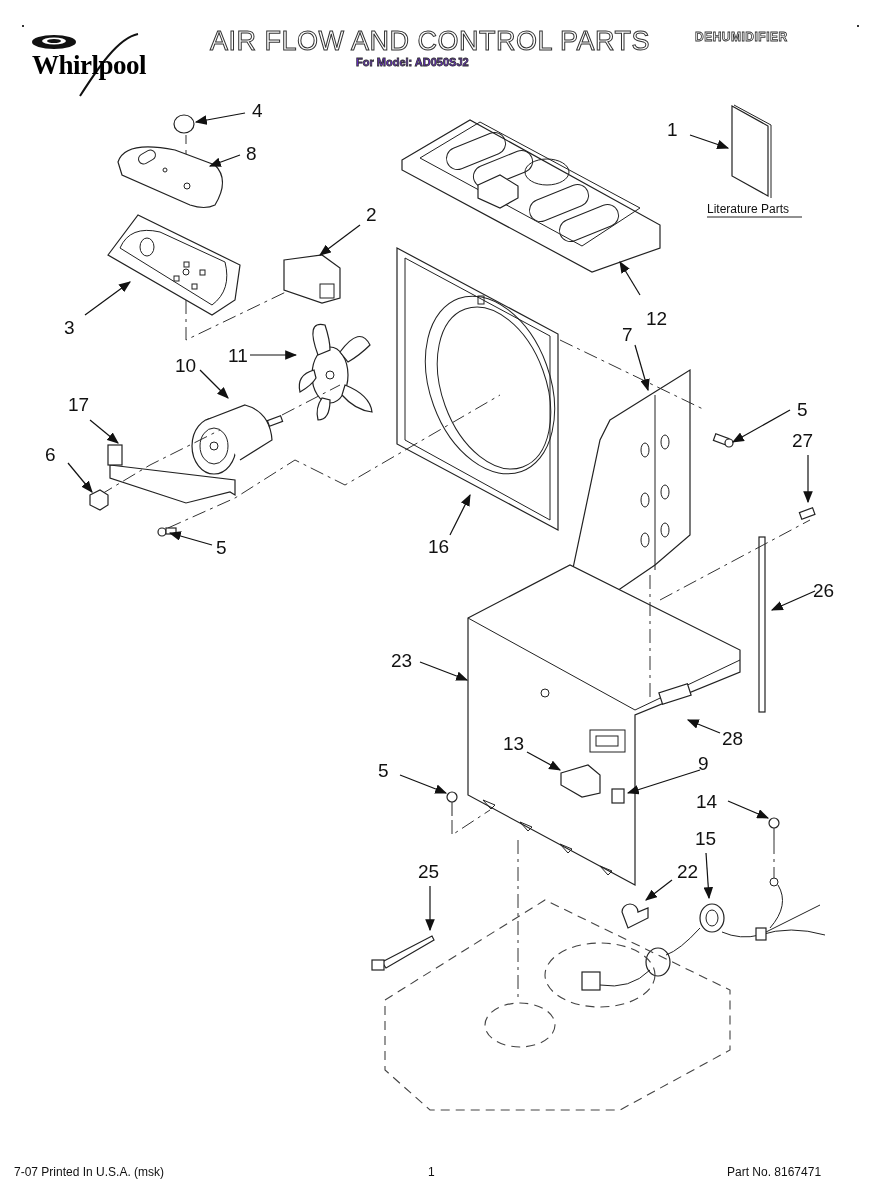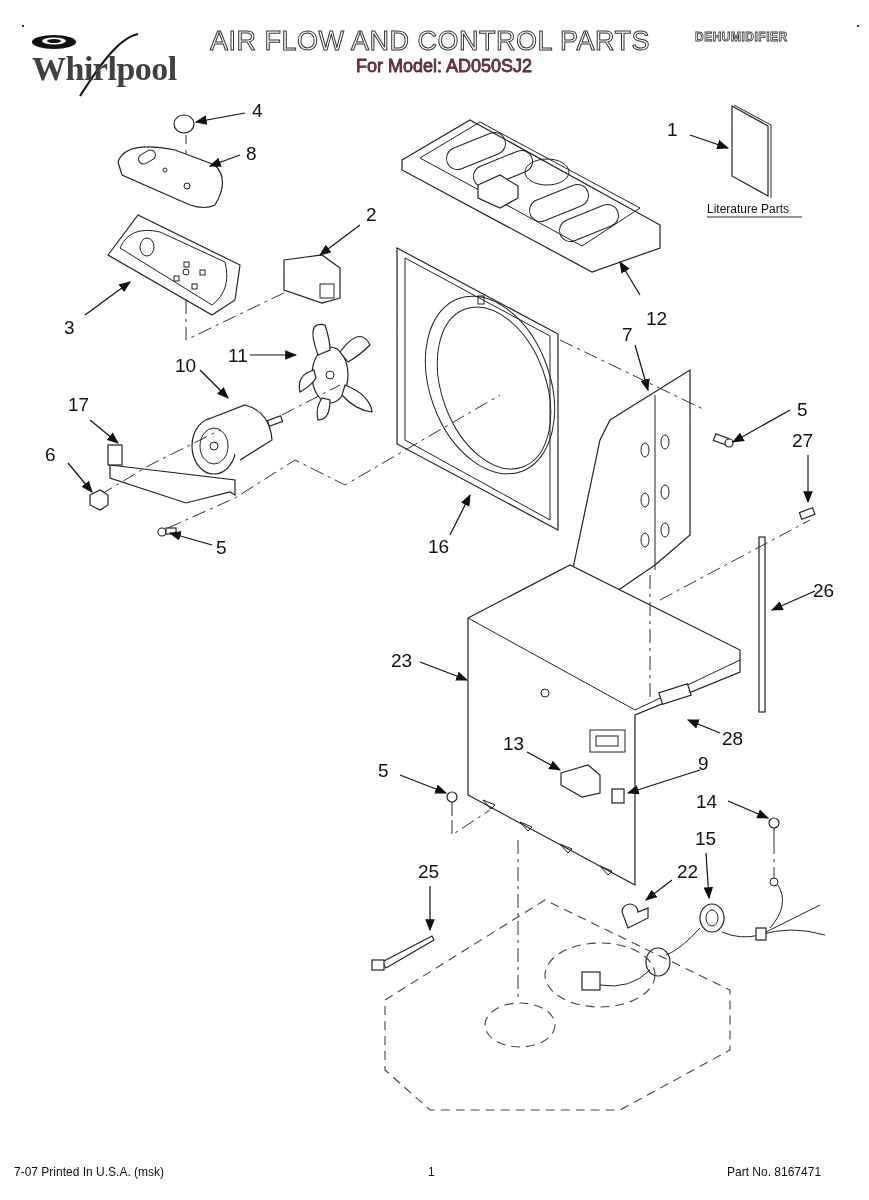--- a/index.html
+++ b/index.html
@@ -1,20 +1,20 @@
 <!DOCTYPE html>
 <html><head>
 <meta charset="utf-8">
 <style>
   html, body { margin: 0; padding: 0; background: #ffffff; }
   body { width: 869px; height: 1200px; position: relative; overflow: hidden; font-family: "Liberation Sans", sans-serif; color: #111; }
   .logo { position: absolute; left: 18px; top: 28px; width: 170px; height: 70px; }
-  .logo-text { position: absolute; left: 14px; top: 22px; font-family: "Liberation Serif", serif; font-weight: bold; font-size: 34px; letter-spacing: -0.5px; color: #404040; }
+  .logo-text { position: absolute; left: 14px; top: 22px; font-family: "Liberation Serif", serif; font-weight: bold; font-size: 27px; letter-spacing: -0.5px; color: #000000; }
   .title { position: absolute; left: 210px; top: 26px; font-size: 27px; font-weight: normal; color: #fff; -webkit-text-stroke: 1px #333; letter-spacing: 0.5px; white-space: nowrap; }
-  .subtitle { position: absolute; left: 356px; top: 56px; font-size: 18px; font-weight: normal; color: #be185d; -webkit-text-stroke: 0.8px #333; white-space: nowrap; }
+  .subtitle { position: absolute; left: 356px; top: 56px; font-size: 11px; font-weight: bold; color: #6d28d9; -webkit-text-stroke: 0.8px #333; white-space: nowrap; }
   .product { position: absolute; left: 695px; top: 30px; font-size: 12px; font-weight: bold; color: #fff; -webkit-text-stroke: 0.8px #333; letter-spacing: 0.5px; white-space: nowrap; }
   .dot { position: absolute; width: 2px; height: 2px; background: #333; }
   svg.diagram { position: absolute; left: 0; top: 0; }
   .callout { font-family: "Liberation Sans", sans-serif; font-size: 19px; fill: #111; }
   .lit-label { font-family: "Liberation Sans", sans-serif; font-size: 12px; fill: #111; }
   .footer-left { position: absolute; left: 14px; top: 1165px; font-size: 12px; }
   .footer-center { position: absolute; left: 428px; top: 1165px; font-size: 12px; }
   .footer-right { position: absolute; left: 727px; top: 1165px; font-size: 12px; text-align: right; }
   .part { stroke: #222; fill: #fff; stroke-width: 1.2; }
   .thin { stroke: #222; fill: none; stroke-width: 1; }

